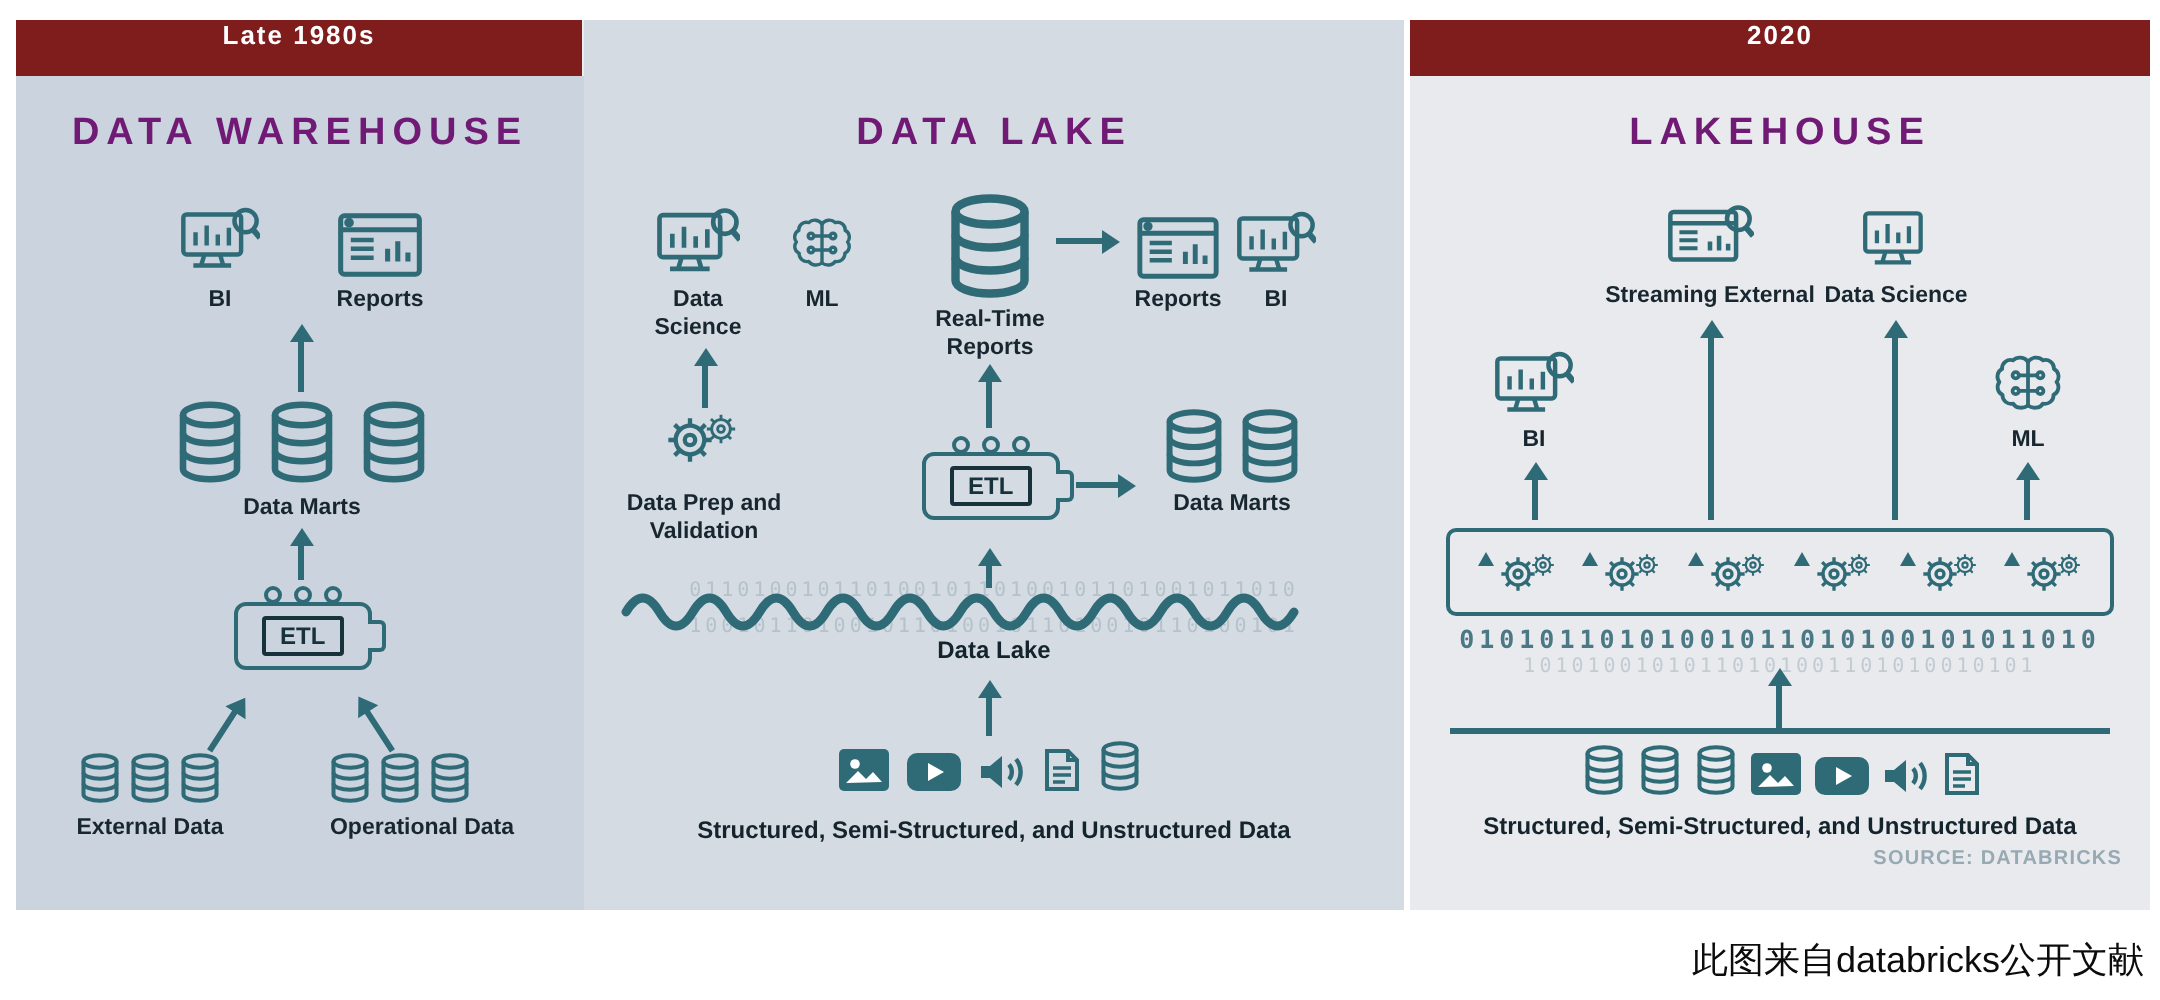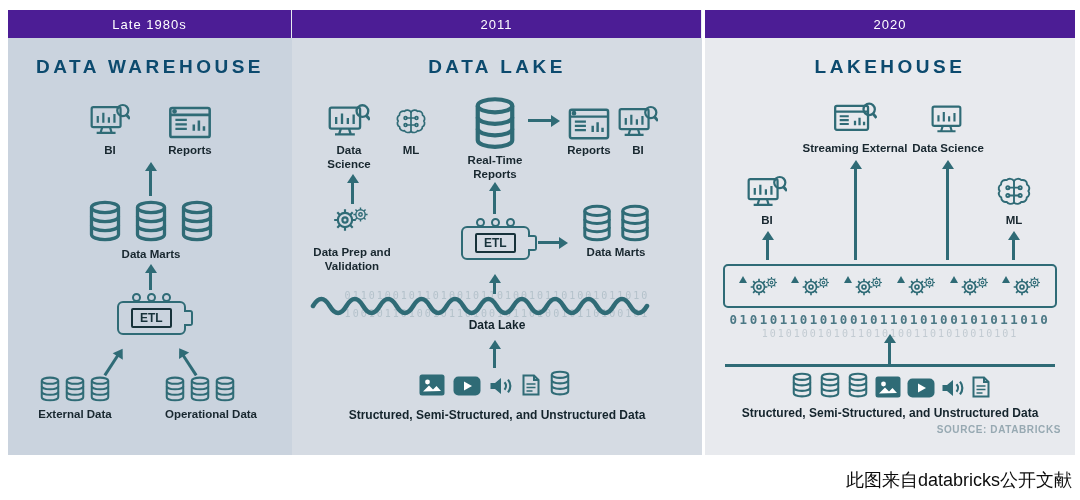--- a/index.html
+++ b/index.html
@@ -6,28 +6,28 @@
   html,body { background:#ffffff; }
   .stage {
     position: relative; width: 1080px; height: 500px; background:#fff;
     font-family: "Liberation Sans", sans-serif; overflow: hidden;
   }
   .panel { position:absolute; top:10px; height:445px; color:#2f6b76; }
   .p1 { left:8px;   width:284px; background:#cad3de; }
   .p2 { left:292px; width:410px; background:#d5dbe3; }
   .p3 { left:705px; width:370px; background:#e8eaee; }
   .phead {
-    position:absolute; top:0; left:0; right:0; height:28px; background:#4c1d95;
-    display:flex; align-items:center; justify-content:center;
-    color:#fff; font-weight:normal; font-size:13px; letter-spacing:1px;
+    position:absolute; top:0; left:0; right:0; height:28px; background:#7f1d1d;
+    display:flex; align-items:flex-start; justify-content:center;
+    color:#fff; font-weight:bold; font-size:13px; letter-spacing:1px;
   }
   .p1 .phead, .p2 .phead { border-right:1.5px solid #e8edf0; }
   .ptitle {
     position:absolute; top:46px; left:0; width:100%; text-align:center;
-    font-size:19px; font-weight:bold; letter-spacing:3.5px; color:#0c4a6e;
+    font-size:19px; font-weight:bold; letter-spacing:3.5px; color:#701a75;
   }
   .icon { position:absolute; color:#2f6b76; overflow:visible; }
   .lbl {
     position:absolute; font-weight:bold; color:#18272f; font-size:11.5px;
     text-align:center; line-height:1.18;
   }
   .bottom-lbl {
     position:absolute; left:0; width:100%; text-align:center;
     font-size:12px; font-weight:bold; color:#14242c;
   }
@@ -259,23 +259,20 @@
         </svg>
       <svg class="icon" style="position:static" width="22" height="26">
           <use href="#sym-db"></use>
         </svg>
     </div>
     <div class="lbl" style="left:12px;top:398px;width:110px">External Data</div>
     <div class="lbl" style="left:142px;top:398px;width:122px">Operational Data</div>
   </section>
 
   <section class="panel p2">
-    <header class="phead">
-      <span>2011</span>
-    </header>
     <h2 class="ptitle">DATA LAKE</h2>
 
     <svg class="icon" style="left:36px;top:92px" width="42" height="38">
         <use href="#sym-chart-mag"></use>
       </svg>
     <div class="lbl" style="left:29px;top:134px;width:56px">Data Science</div>
 
     <svg class="icon" style="left:102px;top:96px" width="34" height="30">
         <use href="#sym-brain"></use>
       </svg>

